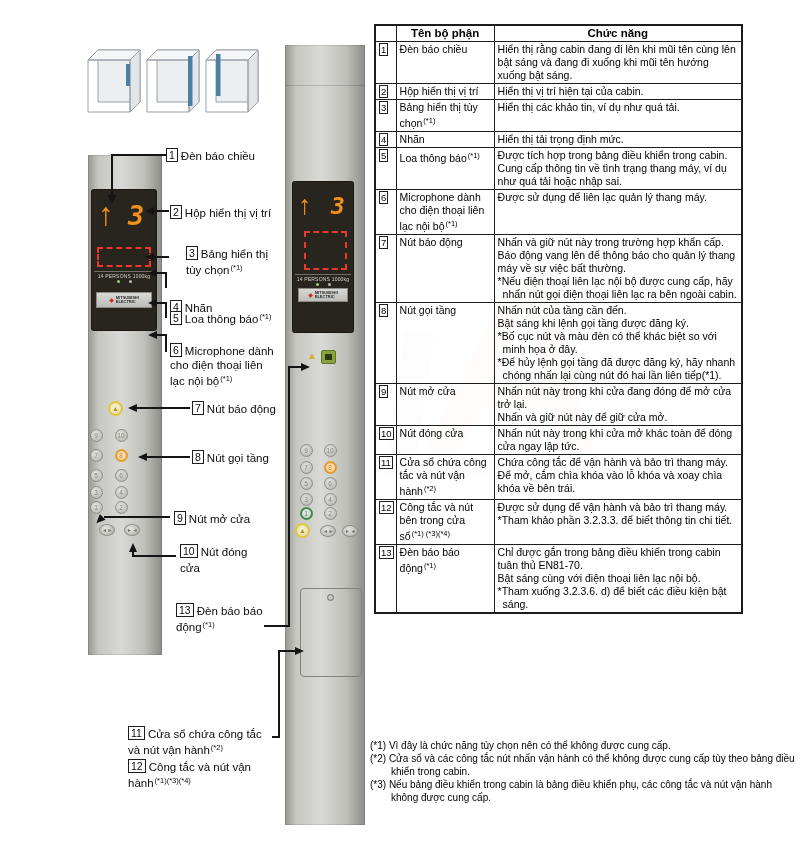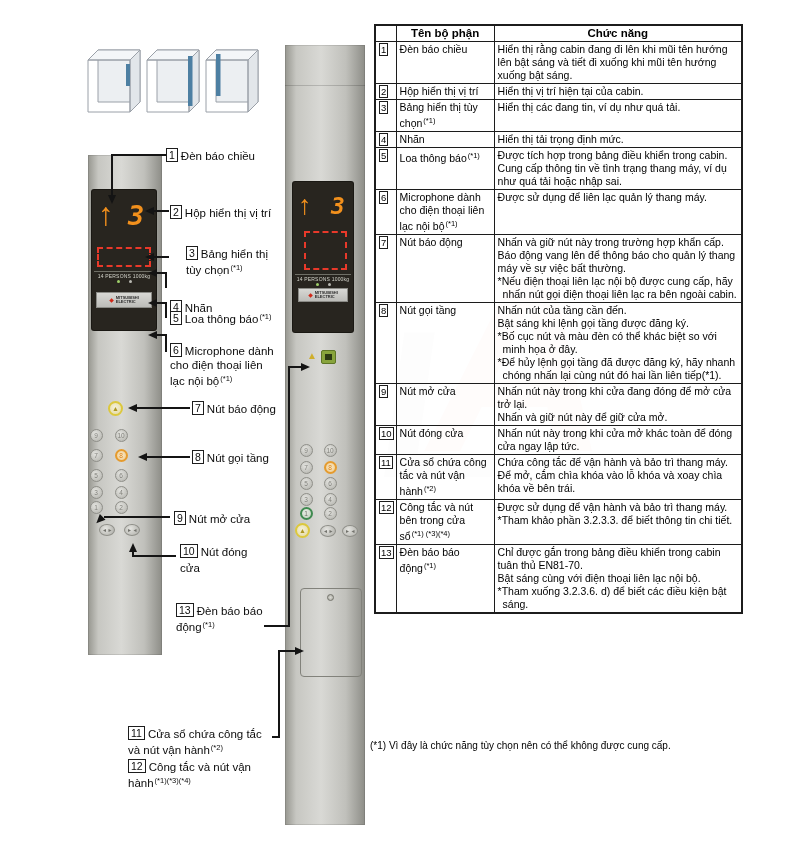--- a/index.html
+++ b/index.html
@@ -281,35 +281,35 @@
         <th style="width:13px"></th>
         <th style="width:92px">Tên bộ phận</th>
         <th>Chức năng</th>
       </tr>
     </thead>
     <tbody>
         <tr>
           <td class="cnum"><span class="nbox2">1</span></td>
           <td class="cname">Đèn báo chiều</td>
           <td class="cfunc">
-            <div class="fp">Hiển thị rằng cabin đang đi lên khi mũi tên hướng lên bật sáng và tiết đi xuống khi mũi tên hướng xuống bật sáng.</div>
+            <div class="fp">Hiển thị rằng cabin đang đi lên khi mũi tên cùng lên bật sáng và đang đi xuống khi mũi tên hướng xuống bật sáng.</div>
           </td>
         </tr>
         <tr>
           <td class="cnum"><span class="nbox2">2</span></td>
           <td class="cname">Hộp hiển thị vị trí</td>
           <td class="cfunc">
             <div class="fp">Hiển thị vị trí hiện tại của cabin.</div>
           </td>
         </tr>
         <tr>
           <td class="cnum"><span class="nbox2">3</span></td>
           <td class="cname">Bảng hiển thị tùy chọn<sup class="sp">(*1)</sup></td>
           <td class="cfunc">
-            <div class="fp">Hiển thị các đang tin, ví dụ như quá tải.</div>
+            <div class="fp">Hiển thị các khảo tin, ví dụ như quá tải.</div>
           </td>
         </tr>
         <tr>
           <td class="cnum"><span class="nbox2">4</span></td>
           <td class="cname">Nhãn</td>
           <td class="cfunc">
             <div class="fp">Hiển thị tải trọng định mức.</div>
           </td>
         </tr>
         <tr>
@@ -384,14 +384,16 @@
             <div class="fp">Chỉ được gắn trong bảng điều khiển trong cabin tuân thủ EN81-70.</div>
             <div class="fp">Bật sáng cùng với điện thoại liên lạc nội bộ.</div>
             <div class="fp star">*Tham xuống 3.2.3.6. d) để biết các điều kiện bật sáng.</div>
           </td>
         </tr>
       </tbody>
   </table>
 
   <div id="fnotes">
       <div class="fn">(*1) Vì đây là chức năng tùy chọn nên có thể không được cung cấp.</div>
+      <div class="fn">(*2) Cửa sổ và các công tắc nút nhấn vận hành có thể không được cung cấp tùy theo bảng điều khiển trong cabin.</div>
+      <div class="fn">(*3) Nếu bảng điều khiển trong cabin là bảng điều khiển phụ, các công tắc và nút vận hành không được cung cấp.</div>
     </div>
 </div>
 
 </body></html>

